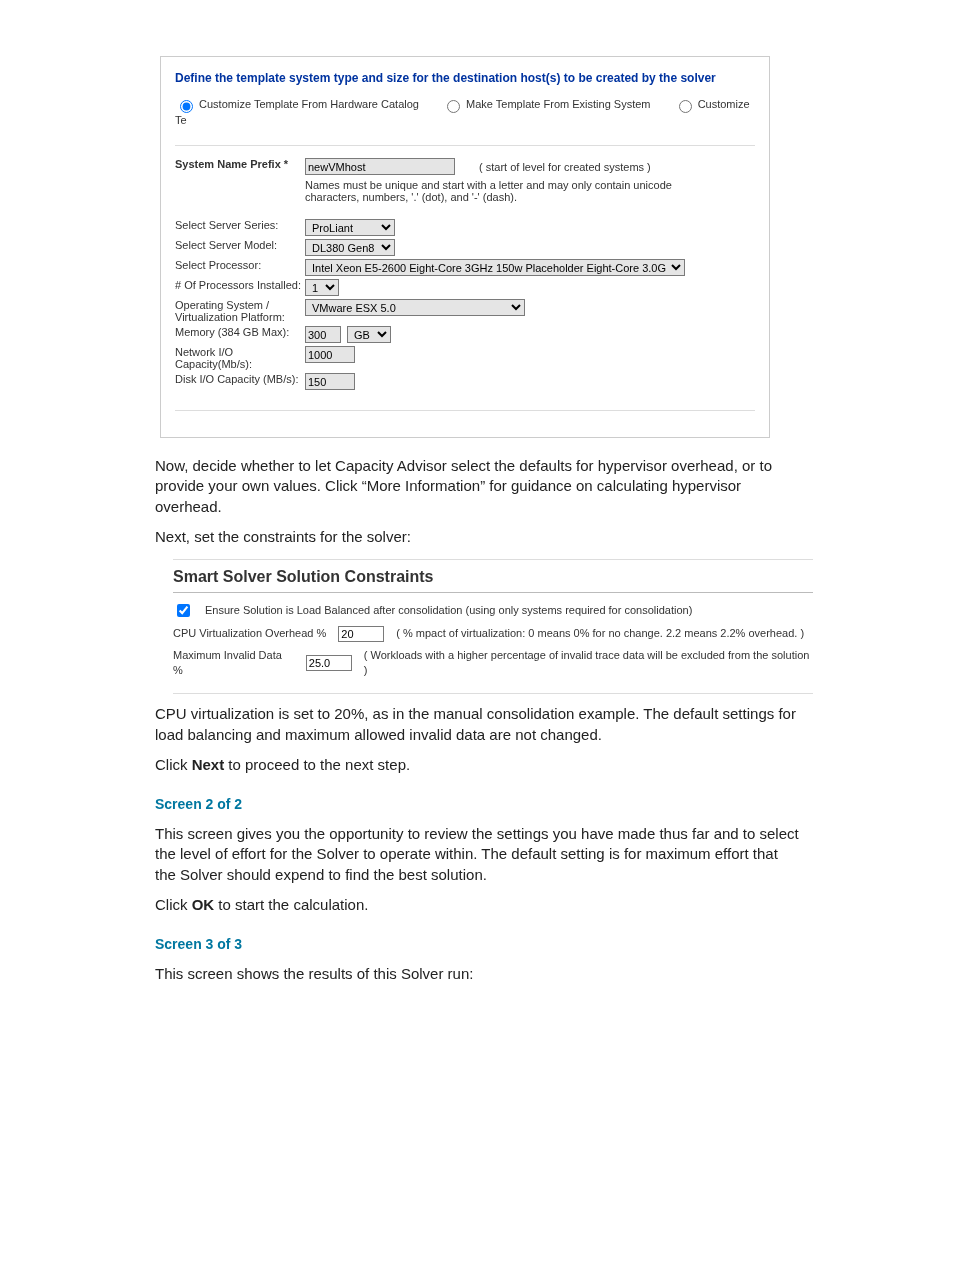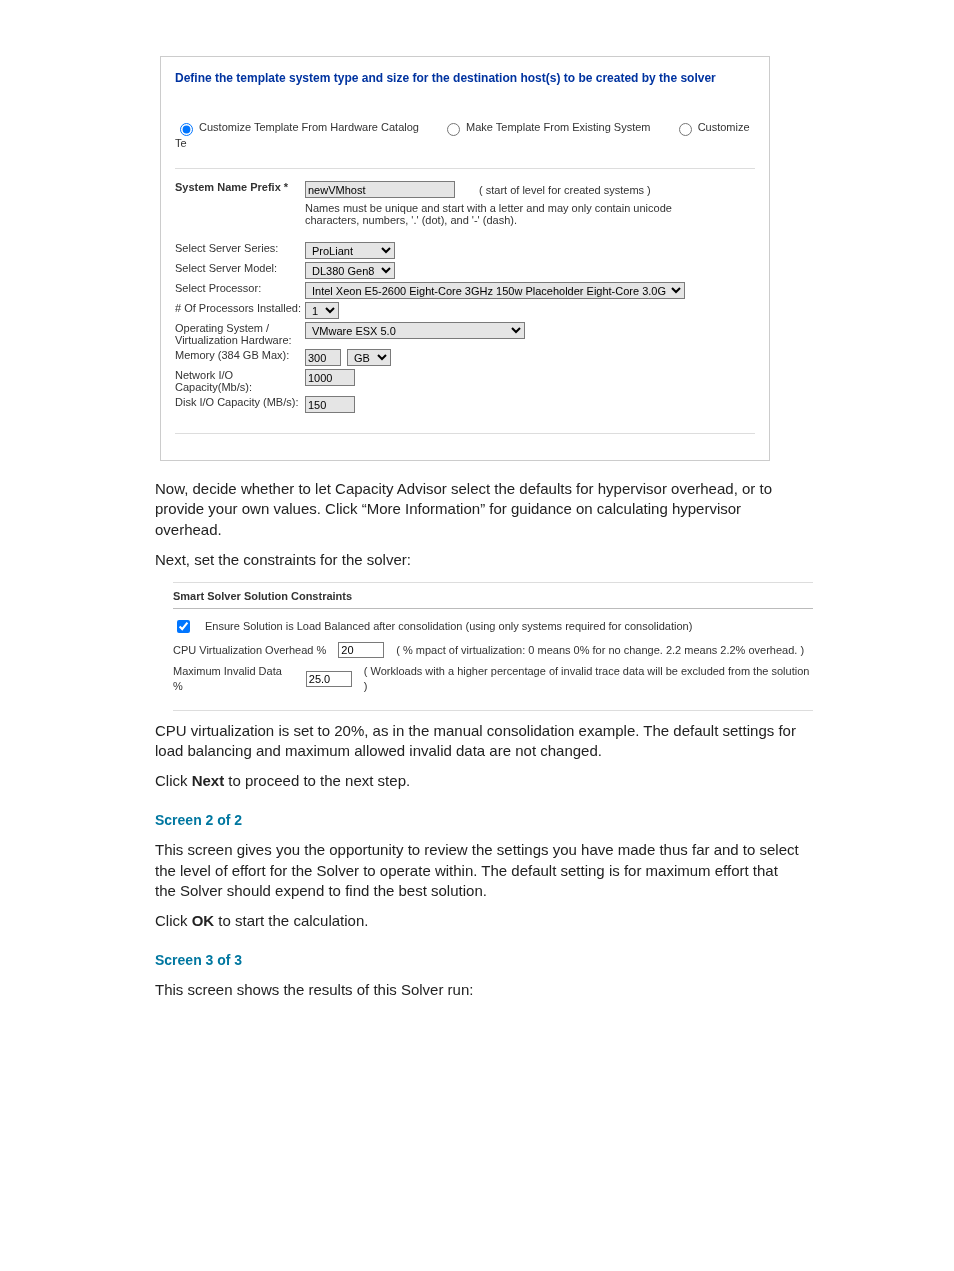--- a/index.html
+++ b/index.html
@@ -22,21 +22,21 @@
     margin: 56px 0 0 160px;
     width: 610px;
     border: 1px solid #ccc;
     padding: 14px 14px 20px 14px;
     box-sizing: border-box;
   }
   .scr-heading {
     color: #0033a0;
     font-weight: bold;
     font-size: 12px;
-    margin-bottom: 35px;
+    margin-bottom: 12px;
   }
   .radio-row {
     margin-bottom: 12px;
     padding-bottom: 18px;
     border-bottom: 1px solid #ddd;
   }
   .radio-row label { margin-right: 20px; font-size:11px; color:#333; }
   .radio-row input[type=radio]{ vertical-align:middle; }
   .form-row {
     display: flex;
@@ -90,21 +90,21 @@
     width:640px;
     border:1px solid #ddd;
     border-left:none;
     border-right:none;
     padding:6px 0 10px 0;
     font-size:11px;
     color:#333;
   }
   .constraints-box .title {
     font-weight:bold;
-    font-size:11px;
+    font-size:16px;
     border-bottom:1px solid #bbb;
     padding-bottom:4px;
     margin-bottom:8px;
   }
   .c-row {
     display:flex;
     align-items:center;
     gap:12px;
     margin:6px 0;
   }
@@ -176,21 +176,21 @@
     </div>
 
     <div class="form-row">
       <div class="lbl"># Of Processors Installed:</div>
       <select class="sel" style="width:34px;">
         <option>1</option>
       </select>
     </div>
 
     <div class="form-row">
-      <div class="lbl">Operating System / Virtualization Hardware:</div>
+      <div class="lbl">Operating System / Virtualization Platform:</div>
       <select class="sel" style="width:220px;">
         <option>VMware ESX 5.0</option>
       </select>
     </div>
 
     <div class="form-row">
       <div class="lbl">Memory (384 GB Max):</div>
       <input class="txt" style="width: 36px;" value="300">
       <select class="sel" style="width:44px;margin-left:6px;">
         <option>GB</option>

